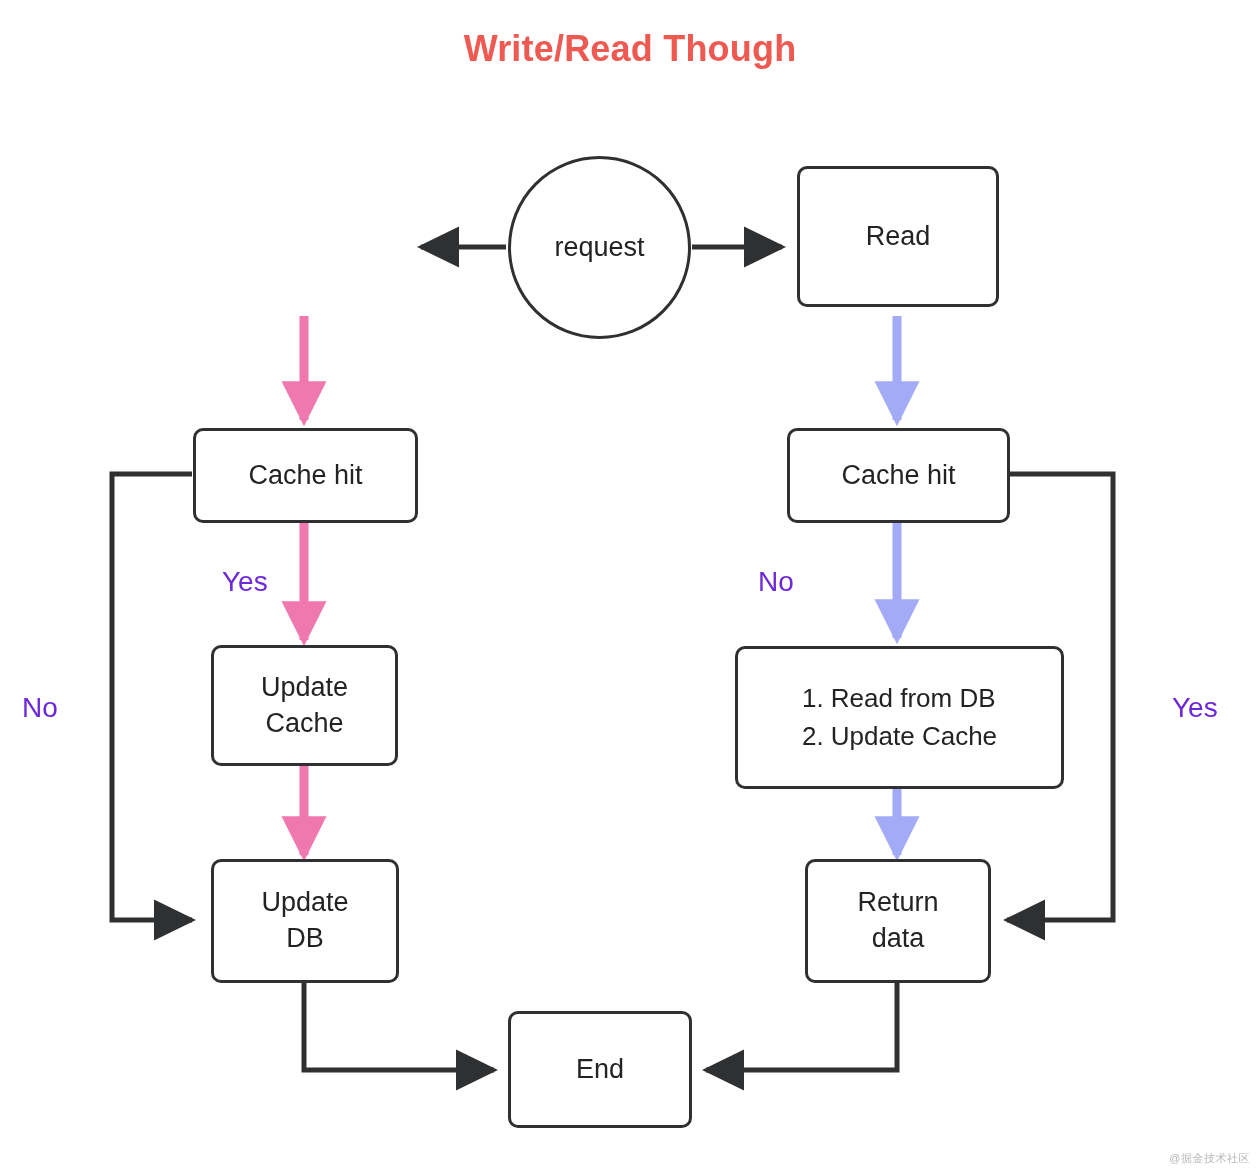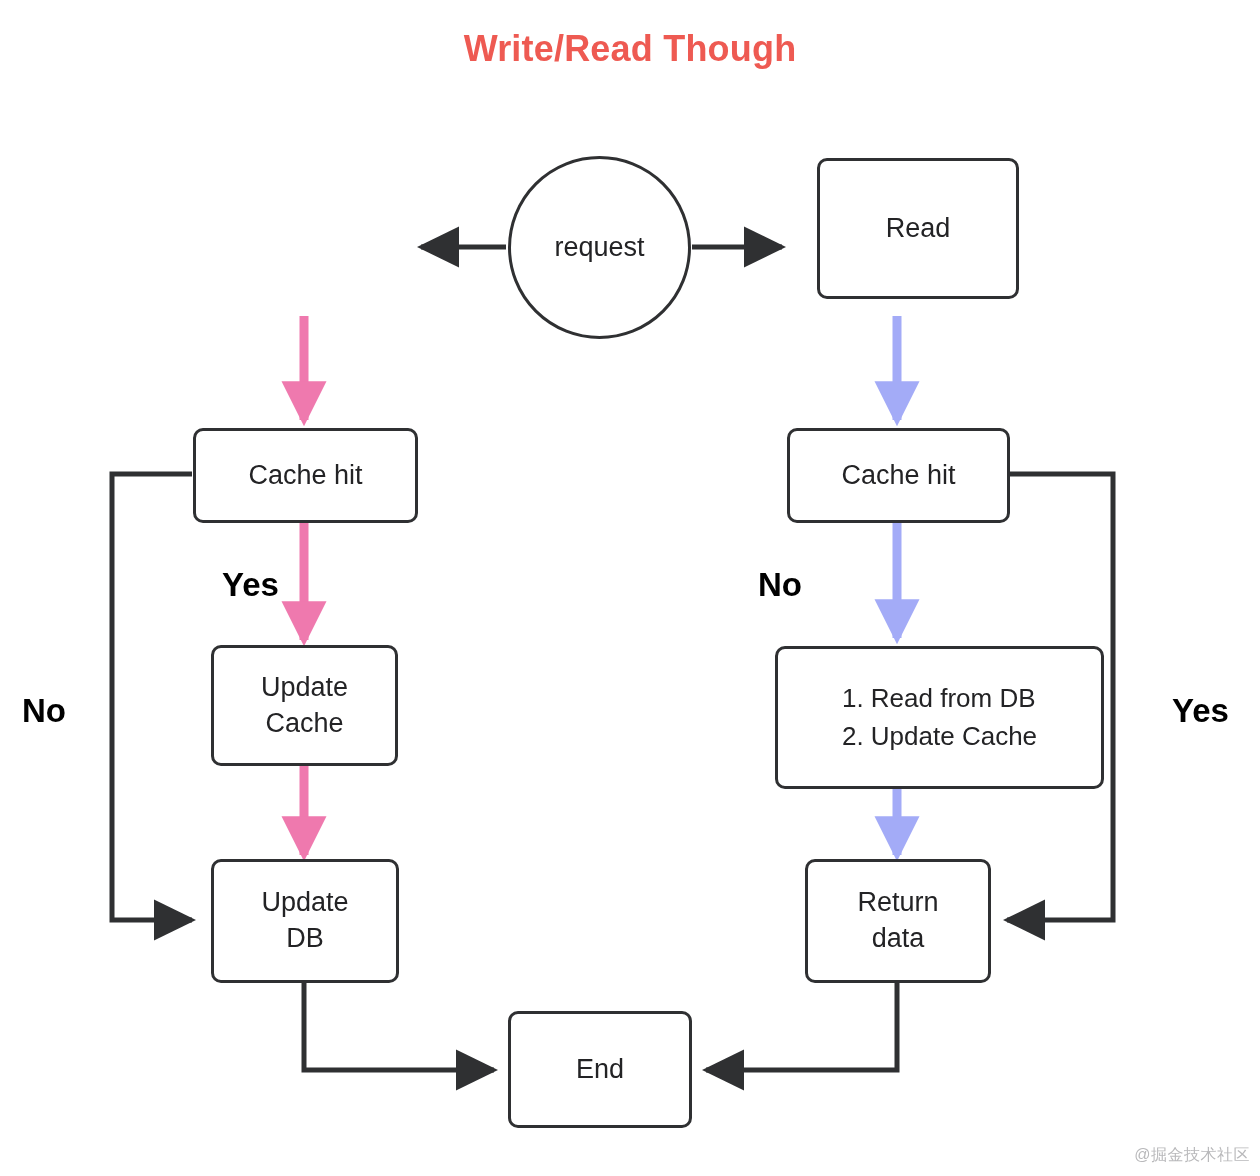--- a/index.html
+++ b/index.html
@@ -50,39 +50,38 @@
     border-width: 3.5px;
   }
   .node.list {
     font-size: 26px;
     text-align: left;
     justify-content: center;
     line-height: 1.45;
   }
   .edge-label {
     position: absolute;
-    color: #000000;
-    font-size: 33px;
+    color: #6d28d9;
+    font-size: 28px;
     z-index: 4;
     white-space: nowrap;
-    font-weight: bold;
   }
   #flow-svg {
     position: absolute;
     left: 0;
     top: 0;
     width: 1260px;
     height: 1176px;
     z-index: 1;
   }
   #watermark {
     position: absolute;
     right: 10px;
     bottom: 10px;
-    font-size: 16px;
+    font-size: 11px;
     color: #b9b9bb;
     letter-spacing: 0.5px;
     z-index: 5;
   }
 </style>
 </head>
 <body>
 
 <div id="canvas">
 
@@ -148,38 +147,38 @@
     <g>
       <path d="M897,983 L897,1070 L706,1070" stroke="#2f3032" stroke-width="5" fill="none" marker-end="url(#arw-dark)"></path>
     </g>
   </svg>
 
   <div class="node circle" style="left:508px; top:156px; width:183px; height:183px;">
     <span>request</span>
   </div>
 
 
-  <div class="node" style="left:797px; top:158px; width:202px; height:141px;margin-left:20px;">
+  <div class="node" style="left:797px; top:166px; width:202px; height:141px;">
     <span>Read</span>
   </div>
 
   <div class="node" style="left:193px; top:428px; width:225px; height:95px;">
     <span>Cache hit</span>
   </div>
 
   <div class="node" style="left:787px; top:428px; width:223px; height:95px;">
     <span>Cache hit</span>
   </div>
 
   <div class="node" style="left:211px; top:645px; width:187px; height:121px;">
     <span>Update
 Cache</span>
   </div>
 
-  <div class="node list" style="left:735px; top:646px; width:329px; height:143px;margin-left:40px;">
+  <div class="node list" style="left:735px; top:646px; width:329px; height:143px;">
     <span>1. Read from DB
 2. Update Cache</span>
   </div>
 
   <div class="node" style="left:211px; top:859px; width:188px; height:124px;">
     <span>Update
 DB</span>
   </div>
 
   <div class="node" style="left:508px; top:1011px; width:184px; height:117px;">

